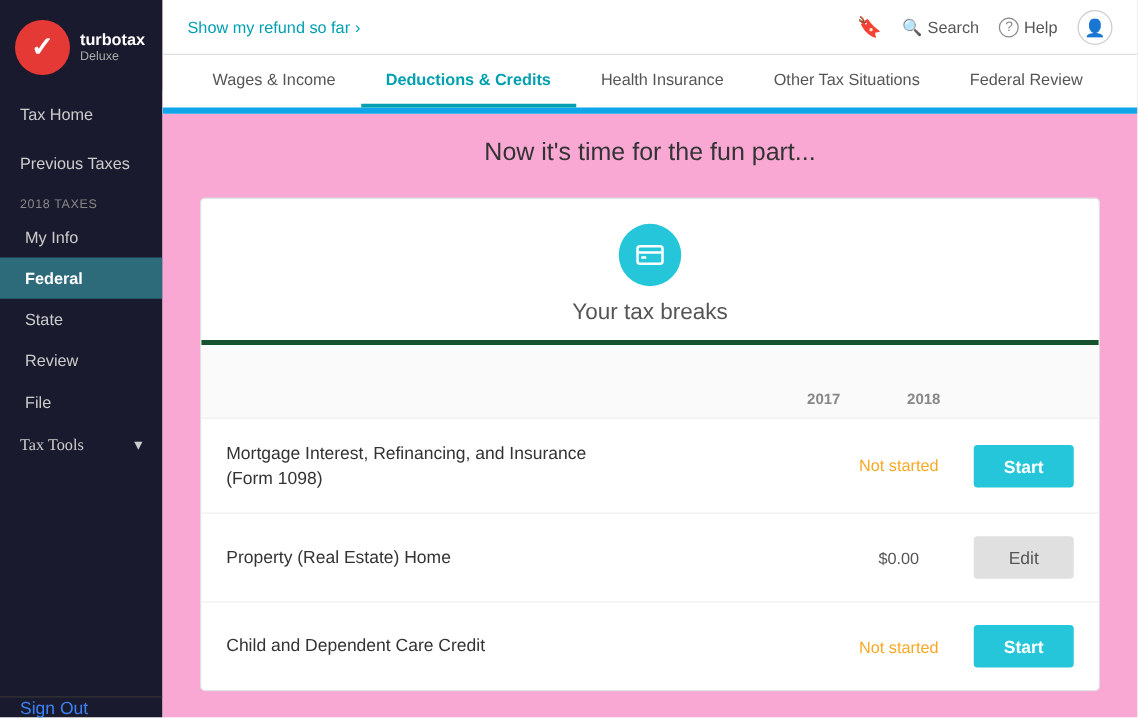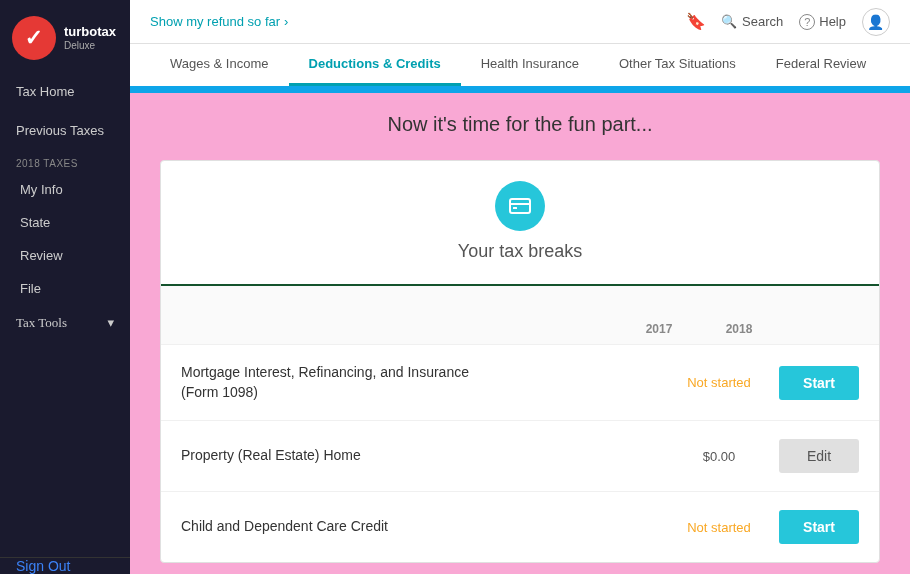--- a/index.html
+++ b/index.html
@@ -132,21 +132,21 @@
       align-items: center;
       justify-content: center;
       font-size: 14px;
       color: #555;
     }
     .bookmark-icon { font-size: 16px; color: #00a0b0; cursor: pointer; }
 
     
     .nav-tabs {
       background: #fff;
-      border-bottom: 7px solid #0ea5e9;
+      border-bottom: 5px solid #0ea5e9;
       display: flex;
       padding: 0 20px;
       gap: 0;
     }
     .nav-tab {
       padding: 12px 20px;
       font-size: 13px;
       color: #555;
       cursor: pointer;
       border-bottom: 3px solid transparent;
@@ -175,22 +175,22 @@
     .tax-breaks-card {
       background: #fff;
       border: 1px solid #e0e0e0;
       border-radius: 4px;
       overflow: hidden;
     }
     .tax-breaks-header {
       display: flex;
       flex-direction: column;
       align-items: center;
-      padding: 20px 20px 12px;
-      border-bottom: 2px solid #14532d;
+      padding: 20px 20px 2px;
+      border-bottom: 4px solid #14532d;
     }
     .tax-icon-circle {
       width: 50px;
       height: 50px;
       background: #26c6da;
       border-radius: 50%;
       display: flex;
       align-items: center;
       justify-content: center;
       font-size: 22px;
@@ -281,20 +281,23 @@
       <span>Tax Home</span>
     </div>
     <div class="sidebar-item">
       <span>Previous Taxes</span>
     </div>
 
     <div class="sidebar-section-label">2018 TAXES</div>
 
     <div class="sidebar-sub-item">
       <span>My Info</span>
+    </div>
+    <div class="sidebar-sub-item active">
+      <span>Federal</span>
     </div>
     <div class="sidebar-sub-item">
       <span>State</span>
     </div>
     <div class="sidebar-sub-item">
       <span>Review</span>
     </div>
     <div class="sidebar-sub-item">
       <span>File</span>
     </div>

